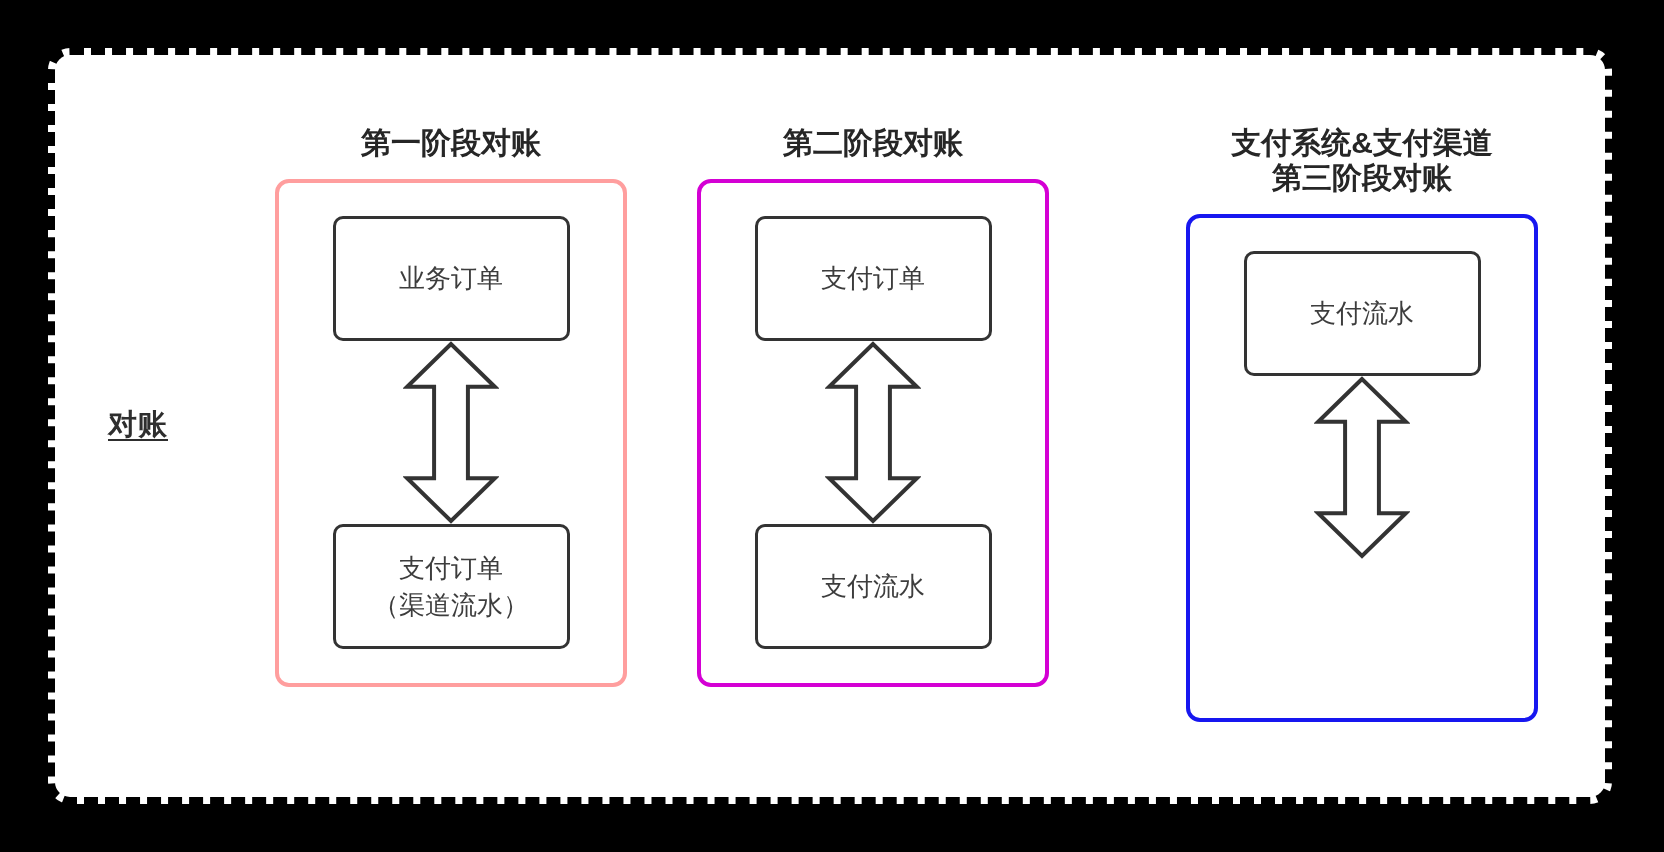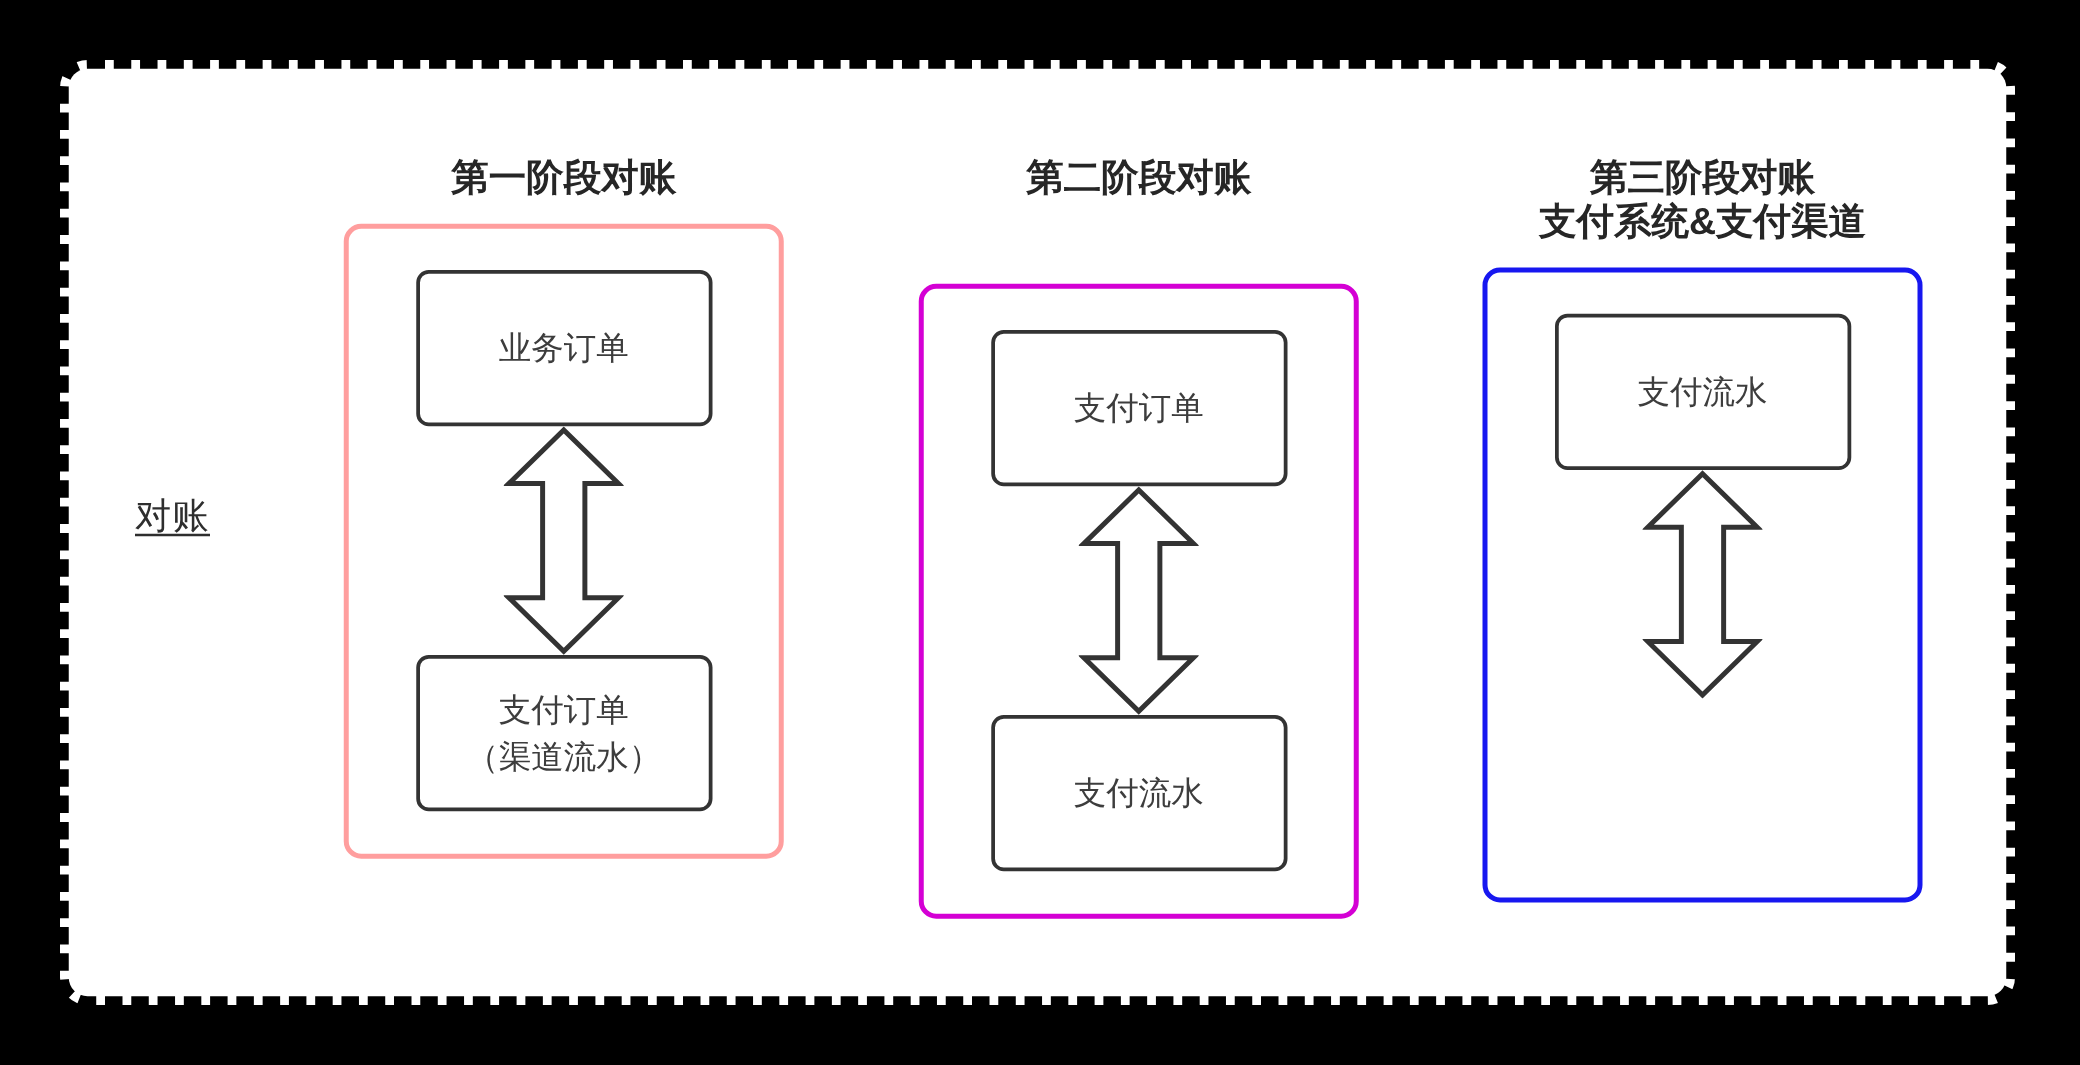--- a/index.html
+++ b/index.html
@@ -21,39 +21,39 @@
     width: 1564px;
     height: 756px;
     box-sizing: border-box;
     background: #ffffff;
     border: 7px dashed #000000;
     border-radius: 22px;
   }
   .reconcile-label {
     position: absolute;
     left: 53px;
-    top: 338px;
+    top: 350px;
     font-size: 29px;
-    font-weight: normal;
+    font-weight: bold;
     color: #2e2e2e;
     text-decoration: underline;
     text-underline-offset: 5px;
     text-decoration-thickness: 2px;
     letter-spacing: 1px;
   }
   .column {
     position: absolute;
     top: 70px;
     width: 352px;
     display: flex;
     flex-direction: column;
     align-items: center;
   }
   .col-1 { left: 207px; padding-left: 13px; }
-  .col-2 { left: 680px; gap: 48px; }
+  .col-2 { left: 642px; }
   .col-3 { left: 1131px; }
   .stage-title {
     font-size: 30px;
     font-weight: bold;
     line-height: 35px;
     text-align: center;
     color: #262626;
     white-space: nowrap;
   }
   .frame {
@@ -132,22 +132,22 @@
       </svg>
       <div class="node">
         <div data-bind="stages.1.bottom_node.line1">支付流水</div>
         <div data-bind="stages.1.bottom_node.line2"></div>
       </div>
     </div>
   </div>
 
   <div class="column col-3">
     <div class="stage-title">
+      <div data-bind="stages.2.title_line2">支付系统&amp;支付渠道</div>
       <div data-bind="stages.2.title_line1">第三阶段对账</div>
-      <div data-bind="stages.2.title_line2">支付系统&amp;支付渠道</div>
     </div>
     <div class="frame" data-bind-style="borderColor:stages.2.frame_color" style="border-color: rgb(23, 23, 240);">
       <div class="node">
         <div data-bind="stages.2.top_node.line1">支付流水</div>
         <div data-bind="stages.2.top_node.line2"></div>
       </div>
       <svg class="arrow-icon" viewBox="0 0 96 184" xmlns="http://www.w3.org/2000/svg">
         <polygon points="48,3 4,46 31,46 31,138 4,138 48,181 92,138 65,138 65,46 92,46" fill="#ffffff" stroke="#333333" stroke-width="4" stroke-miterlimit="12"></polygon>
       </svg>
     </div>

